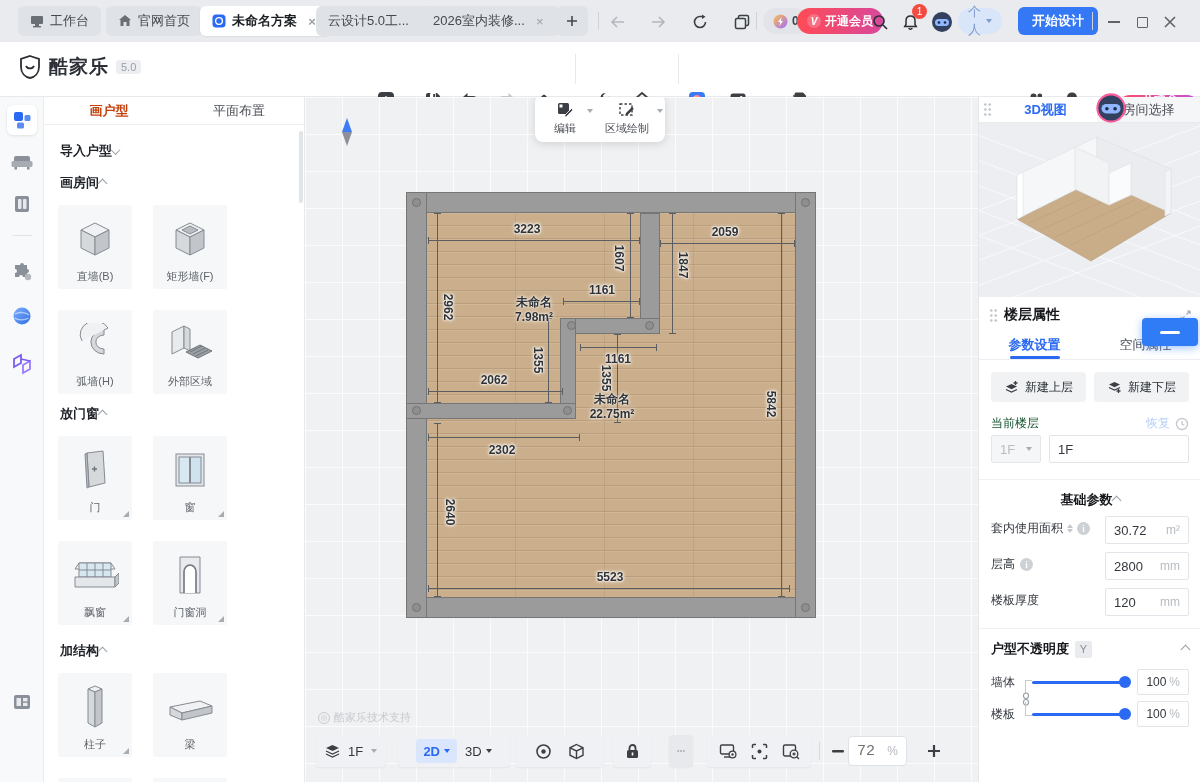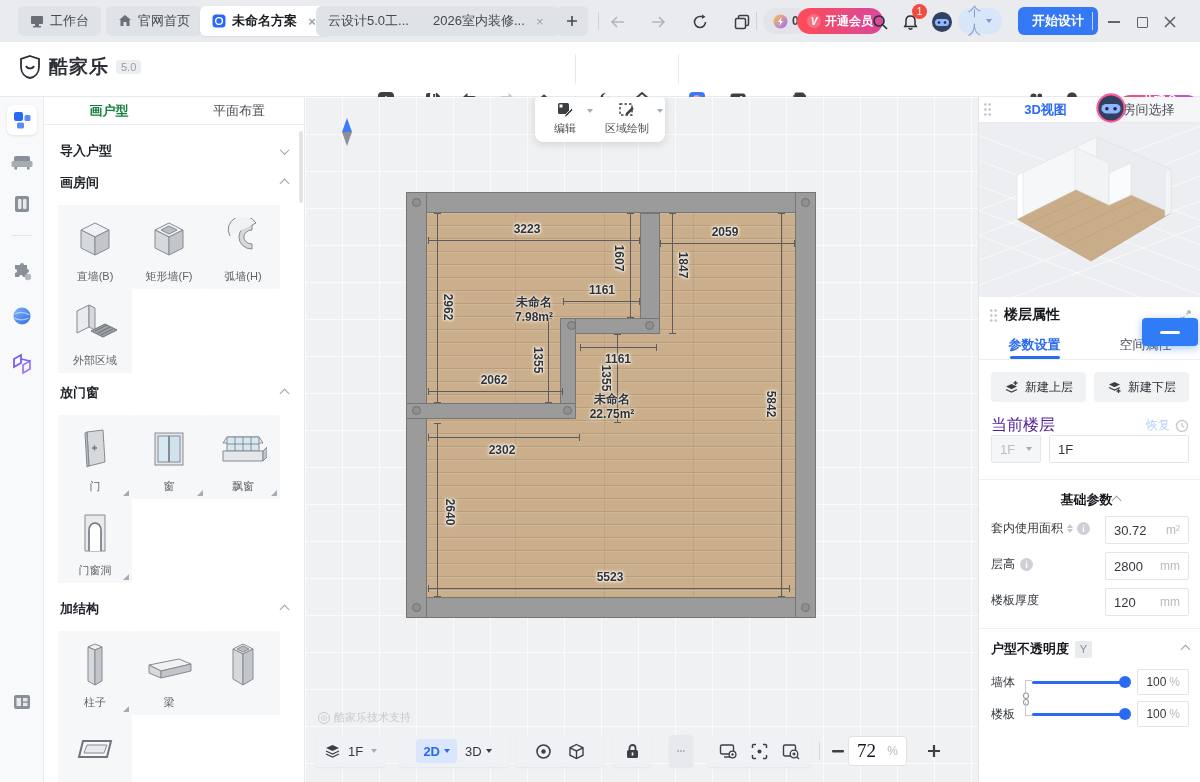--- a/index.html
+++ b/index.html
@@ -37,26 +37,26 @@
 .searchbox input::placeholder{color:#9aa0a6}
 .vip2{position:absolute;left:1117px;top:53px;height:26px;border-radius:13px;background:linear-gradient(90deg,#ff4d64,#c44fe0);color:#fff;display:flex;align-items:center;padding:0 12px 0 8px;gap:4px;font-weight:bold;font-size:12px}
 
 .main{position:absolute;left:0;top:97px;width:1200px;height:685px}
 .strip{position:absolute;left:0;top:0;width:44px;height:685px;background:#f8f9fa;border-right:1px solid #ececef}
 .sico{position:absolute;left:7px;width:30px;height:30px;border-radius:6px;display:flex;align-items:center;justify-content:center}
 .sico.active{background:#fff;box-shadow:0 1px 3px rgba(0,0,0,.1)}
 .lpanel{position:absolute;left:44px;top:0;width:261px;height:685px;background:#fff;border-right:1px solid #e7e9ec;overflow:hidden}
 .ltabs{position:relative;height:28px;border-bottom:1px solid #eceef1;display:flex}
 .ltab{flex:1;display:flex;align-items:center;justify-content:center;font-size:13px;color:#4a4e55;cursor:pointer}
-.ltab.active{color:#15803d;font-weight:bold}
-.lsec{display:flex;align-items:center;justify-content:space-between;padding:0 16px;height:24px;font-size:13px;font-weight:bold;color:#1f2329}
+.ltab.active{color:#c2410c;font-weight:bold}
+.lsec{display:flex;align-items:center;padding:0 16px;height:24px;font-size:13px;font-weight:bold;color:#1f2329}
 .chev{width:7px;height:7px;border-right:1.5px solid #9aa0a6;border-bottom:1.5px solid #9aa0a6}
 .chev.down{transform:rotate(45deg) translate(-1px,-1px)}
 .chev.up{transform:rotate(-135deg)}
-.grid3{padding:0 14px;display:flex;flex-wrap:wrap;gap:0}
+.grid3{padding:0 14px;display:flex;flex-wrap:wrap;gap:21px}
 .tile{position:relative;width:74px;height:84px;background:#f6f7f8;border-radius:2px;cursor:pointer;display:flex;flex-direction:column;align-items:center}
 .tico{height:60px;display:flex;align-items:center;justify-content:center;margin-top:4px}
 .tlab{font-size:11px;color:#5f646b}
 .tri{position:absolute;right:3px;bottom:3px;width:0;height:0;border-left:6px solid transparent;border-bottom:6px solid #a7acb3}
 .lscroll{position:absolute;right:1px;top:34px;width:4px;height:72px;border-radius:2px;background:#e2e5e8}
 
 .canvas{position:absolute;left:305px;top:0;width:673px;height:685px;background:#f0f1f3;
  background-image:linear-gradient(rgba(255,255,255,.75) 1px,transparent 1px),linear-gradient(90deg,rgba(255,255,255,.75) 1px,transparent 1px);
  background-size:37px 37px;overflow:hidden}
 .wall{position:absolute;background:#9b9b9b;border:1px solid #767676}
@@ -82,38 +82,38 @@
 .watermark{position:absolute;left:13px;top:613px;display:flex;align-items:center;gap:4px;color:#c7cacd;font-size:11px;z-index:8}
 .wmark-circ{width:12px;height:12px;border:1px solid #c7cacd;border-radius:50%;display:flex;align-items:center;justify-content:center;font-size:8px}
 
 .bbar{position:absolute;left:0;top:638px;width:673px;height:34px;z-index:30}
 .bgroup{position:absolute;top:0;height:32px;background:#eff1f4;border-radius:4px;display:flex;align-items:center;justify-content:center;gap:8px;padding:0 8px;box-shadow:0 1px 2px rgba(0,0,0,.05)}
 .bgroup .lab{font-size:13px;color:#33373d}
 .chip2d{background:#d9e6fd;border-radius:4px;height:24px;display:flex;align-items:center;padding:0 7px;gap:4px;color:#2a6af2;font-weight:bold;font-size:13px}
 .chip2d .caret{border-top-color:#2a6af2}
 .mode3d{display:flex;align-items:center;gap:4px;font-size:13px;color:#33373d}
 .zoominput{position:absolute;left:543px;top:1px;width:59px;height:30px;background:#fff;border:1px solid #dfe2e6;border-radius:4px;display:flex;align-items:center;padding:0 8px;justify-content:space-between}
-.zoominput input{width:24px;border:0;outline:none;font-size:19px;color:#0f172a;font-family:Liberation Serif, serif;background:transparent}
+.zoominput input{width:24px;border:0;outline:none;font-size:15px;color:#737373;font-family:Liberation Mono, monospace;background:transparent}
 .zoominput .unit{color:#b4b8bd;font-size:12px}
 
 .rpanel{position:absolute;left:978px;top:0;width:222px;height:685px;background:#fff;border-left:1px solid #e4e6e9}
 .rtabs{position:relative;height:26px;display:flex;border-bottom:1px solid #e8eaec}
 .rtab{flex:1;display:flex;align-items:center;justify-content:center;font-size:13px;color:#4a4e55;cursor:pointer;background:#f5f6f8}
 .rtab.active{background:#fff;color:#2a6af2;font-weight:bold}
 .dots{width:9px;height:15px;background-image:radial-gradient(#c3c7cc 1.2px,transparent 1.3px);background-size:4.5px 5px;flex:none}
 .preview{position:absolute;left:0;top:26px;width:222px;height:174px;overflow:hidden}
 .rheader{position:absolute;left:0;top:203px;width:222px;height:30px;display:flex;align-items:center;gap:6px;padding:0 10px;font-size:14px;font-weight:bold;color:#16181c}
 .rsubtabs{position:absolute;left:0;top:233px;width:222px;height:30px;display:flex;border-bottom:1px solid #eceef1}
 .rsubtab{flex:1;display:flex;align-items:center;justify-content:center;font-size:13px;color:#4a4e55;position:relative}
 .rsubtab.active{color:#2a6af2;font-weight:bold}
 .rsubtab.active::after{content:'';position:absolute;bottom:0;left:50%;transform:translateX(-50%);width:50px;height:3px;background:#2a6af2;border-radius:2px}
 .blueoverlay{position:absolute;left:163px;top:221px;width:56px;height:28px;background:#2f7cf6;border-radius:4px;box-shadow:0 2px 8px rgba(47,124,246,.45);z-index:40;display:flex;align-items:center;justify-content:center}
 .blueoverlay i{display:block;width:20px;height:3px;background:#fff;border-radius:2px}
 .rbtn{position:absolute;height:30px;background:#f0f2f4;border-radius:4px;display:flex;align-items:center;justify-content:center;gap:6px;font-size:12px;color:#2b2f36;cursor:pointer}
-.rlabel{font-size:16px;color:#4c1d95}
+.rlabel{font-size:12px;color:#14532d}
 .rrow{position:absolute;left:12px;width:198px;display:flex;align-items:center}
 .rinput{position:absolute;height:28px;background:#fff;border:1px solid #e1e4e8;border-radius:2px;display:flex;align-items:center;justify-content:space-between;padding:0 8px}
 .rinput .val{font-size:13px;color:#33373d}
 .rinput .unit{font-size:12px;color:#b7bbc0}
 .rdivider{position:absolute;left:0;width:222px;height:1px;background:#eef0f2}
 .secttl{font-size:13px;font-weight:bold;color:#16181c}
 .keybadge{width:17px;height:17px;background:#e9ebee;border-radius:2px;color:#8a9099;font-size:11px;display:flex;align-items:center;justify-content:center;margin-left:6px}
 .slider{position:relative;width:104px;height:12px}
 .slider .track{position:absolute;left:0;top:5px;width:100%;height:3px;border-radius:2px;background:#2a6af2}
 .slider .knob{position:absolute;right:-2px;top:0;width:12px;height:12px;border-radius:50%;background:#2a6af2}

